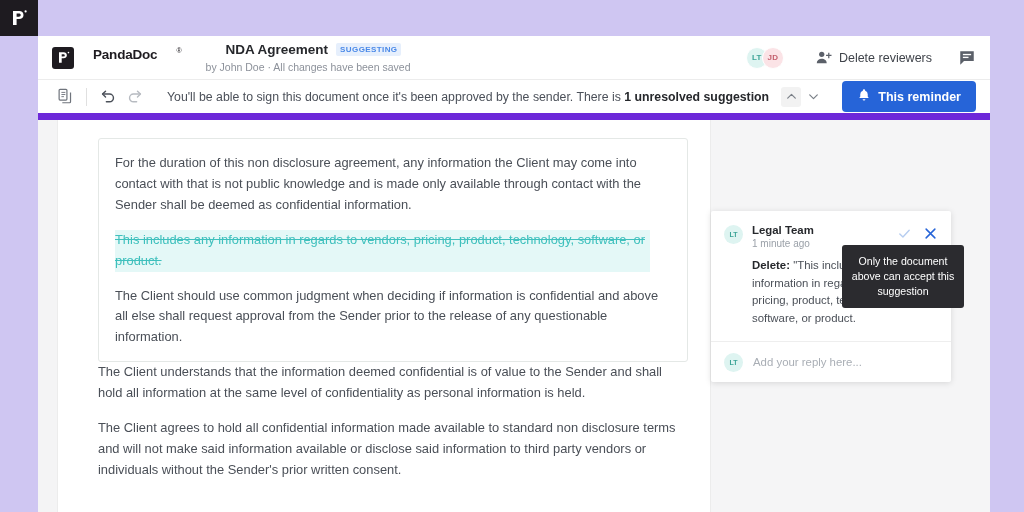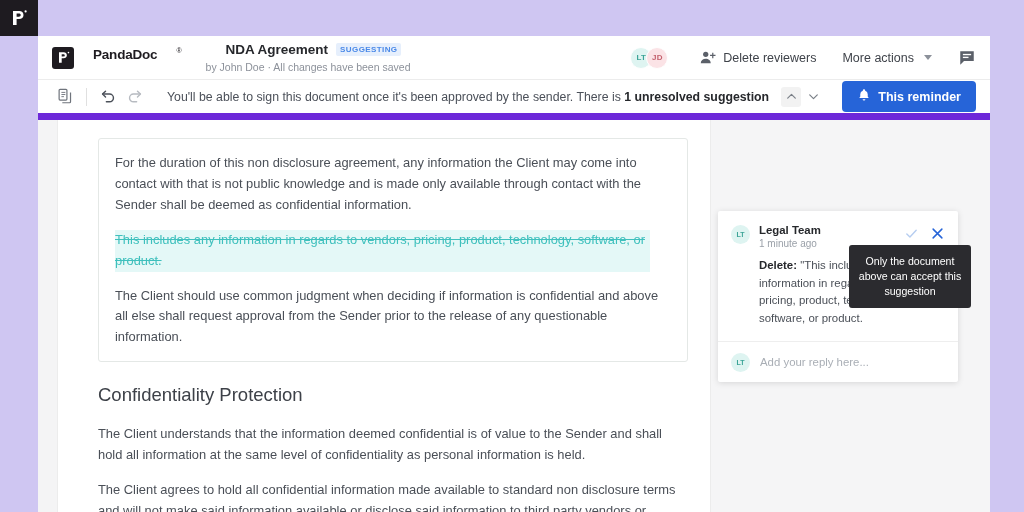--- a/index.html
+++ b/index.html
@@ -123,21 +123,21 @@
     max-width: 535px;
   }
   .h2 {
     font-size: 18.5px; color: #3d4148; font-weight: normal; margin: 22px 0 18px 0;
     padding-left: 0;
   }
   .doc-section { padding-left: 40px; max-width: 590px; }
 
   
   .comment-card {
-    position: absolute; left: 7px; top: 91px; width: 240px; background: #ffffff;
+    position: absolute; left: 0px; top: 91px; width: 240px; background: #ffffff;
     box-shadow: 0 1px 6px rgba(0,0,0,0.13); border-radius: 2px; box-sizing: border-box;
   }
   .cc-head { display: flex; align-items: flex-start; padding: 13px 13px 0 13px; }
   .cc-avatar {
     width: 19px; height: 19px; border-radius: 50%; background: #def4f1; color: #3aa396;
     font-size: 7px; font-weight: bold; display: flex; align-items: center; justify-content: center;
     flex: 0 0 19px; margin-top: 1px;
   }
   .cc-who { margin-left: 9px; }
   .cc-name { font-size: 11.4px; font-weight: bold; color: #26282c; }
@@ -208,24 +208,20 @@
           <span class="icon-gray">
             <svg width="17" height="17" viewBox="0 0 24 24" fill="#5b6069">
               <circle cx="9.5" cy="7.5" r="3.7"></circle>
               <path d="M2.5 20c0-3.9 3.1-6.2 7-6.2s7 2.3 7 6.2H2.5z"></path>
               <path d="M18.6 5.2h1.7v3h3v1.7h-3v3h-1.7v-3h-3V8.2h3z"></path>
             </svg>
           </span>
           <span>Delete reviewers</span>
         </div>
 
-        <div class="hdr-btn">
-          <span>More actions</span>
-          <span class="caret-down"></span>
-        </div>
 
         <div class="hdr-btn" style="padding-right:0;">
           <span class="icon-gray">
             <svg width="18" height="18" viewBox="0 0 24 24" fill="#5b6069">
               <path d="M3 3h18v13H8l-5 5V3z"></path>
               <rect x="6.5" y="6.5" width="11" height="1.8" fill="#ffffff"></rect>
               <rect x="6.5" y="10.3" width="7.5" height="1.8" fill="#ffffff"></rect>
             </svg>
           </span>
         </div>
@@ -288,21 +284,20 @@
         <div class="doc-inner">
           <div class="cut-line"></div>
 
           <div class="suggest-block">
             <p class="p">For the duration of this non disclosure agreement, any information the Client may come into contact with that is not public knowledge and is made only available through contact with the Sender shall be deemed as confidential information.</p>
             <p class="struck">This includes any information in regards to vendors, pricing, product, technology, software, or product.</p>
             <p class="p">The Client should use common judgment when deciding if information is confidential and above all else shall request approval from the Sender prior to the release of any questionable information.</p>
           </div>
 
           <div class="doc-section" style="padding-left:0;">
-            <h2 class="h2">Confidentiality Protection</h2>
             <p class="p">The Client understands that the information deemed confidential is of value to the Sender and shall hold all information at the same level of confidentiality as personal information is held.</p>
             <p class="p">The Client agrees to hold all confidential information made available to standard non disclosure terms and will not make said information available or disclose said information to third party vendors or individuals without the Sender's prior written consent.</p>
           </div>
         </div>
       </div>
 
       <div class="right-panel">
 
         <div class="comment-card">
           <div class="cc-head">

